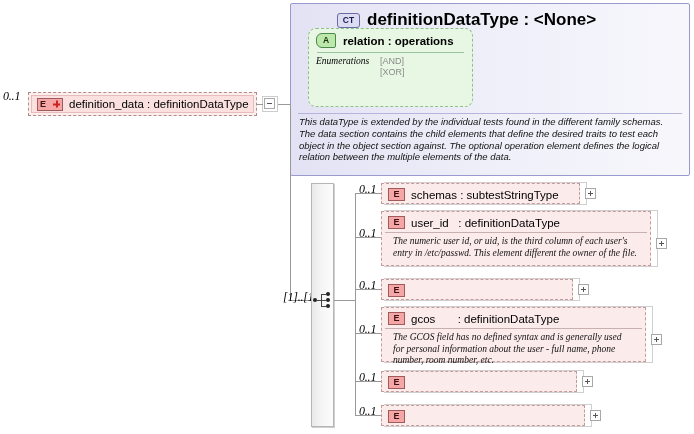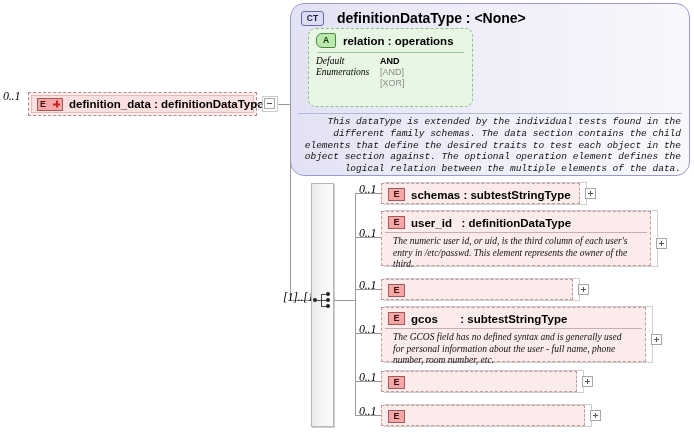--- a/index.html
+++ b/index.html
@@ -130,21 +130,21 @@
   .plus-glyph::before, .plus-glyph::after {
     content: "";
     position: absolute;
     background: #cc2222;
   }
   .plus-glyph::before { left: 0; top: 3px; width: 7px; height: 2px; }
   .plus-glyph::after  { left: 3px; top: 0; width: 2px; height: 7px; }
 
   .el-label {
     font-size: 11.5px;
-    font-weight: bold;
+    font-weight: normal;
     color: #000;
     white-space: pre;
     margin-left: 6px;
     font-family: "Liberation Sans", sans-serif;
   }
 
   
   .child {
     position: absolute;
     border: 1px dashed #c49a9a;
@@ -173,23 +173,24 @@
     position: absolute;
     background: #ffffff;
     border: 1px solid #cfcfcf;
     box-sizing: border-box;
   }
 
   
   .ct-box {
     position: absolute;
     border: 1px solid #9a9ad0;
-    border-radius: 14px;
+    border-radius: 2px;
     box-sizing: border-box;
     background: linear-gradient(to right, #e2e2f4 0%, #eeeef9 45%, #f7f7fc 100%);
+    padding-left: 36px;
   }
   .ct-head {
     display: flex;
     align-items: center;
     padding: 6px 0 0 10px;
   }
   .ct-icon {
     width: 21px;
     height: 13px;
     border: 1px solid #6a6aa8;
@@ -199,23 +200,23 @@
     font-weight: bold;
     color: #1a1a55;
     display: inline-flex;
     align-items: center;
     justify-content: center;
     flex: none;
     line-height: 1;
     font-family: "Liberation Sans", sans-serif;
   }
   .ct-title {
-    font-size: 14px;
-    font-weight: bold;
-    margin-left: 13px;
+    font-size: 17px;
+    font-weight: bold;
+    margin-left: 7px;
     color: #000;
     font-family: "Liberation Sans", sans-serif;
   }
 
   
   .attr-box {
     position: absolute;
     border: 1px dashed #8fbf8f;
     border-radius: 8px 8px 8px 8px;
     background: #e8f7e3;
@@ -278,23 +279,22 @@
     font-style: normal;
   }
 
   
   .ct-doc {
     position: absolute;
     font-style: italic;
     font-size: 9.5px;
     line-height: 11.8px;
     color: #111;
-    font-family: Liberation Mono, monospace;
+    font-family: Liberation Sans, sans-serif;
     white-space: pre-line;
-    text-align: right;
   }
   .ct-rule {
     position: absolute;
     border-top: 1px solid #b4b4dd;
   }
 
   
   .seq-bar {
     position: absolute;
     border: 1px solid #b5b5b5;
@@ -345,24 +345,20 @@
     </div>
   </div>
 
   <div class="attr-box" style="left:308px; top:28px; width:165px; height:79px;">
     <div class="attr-head">
       <span class="attr-icon">A</span>
       <span class="attr-title">relation : operations</span>
     </div>
     <div class="attr-rule"></div>
     <div class="attr-table">
-      <div class="attr-row">
-        <span class="attr-key">Default</span>
-        <span class="attr-val-strong">AND</span>
-      </div>
       <div class="attr-row">
         <span class="attr-key">Enumerations</span>
         <span class="attr-val-enum">[AND]</span>
       </div>
       <div class="attr-row">
         <span class="attr-key"></span>
         <span class="attr-val-enum">[XOR]</span>
       </div>
     </div>
   </div>
@@ -405,41 +401,41 @@
   <div class="pm plus" style="left:585px; top:188px;"></div>
 
   <div class="hline" style="left:355px; top:237px; width:28px;"></div>
   <div class="card" style="left:359px; top:226px;">0..1</div>
   <div class="child-white" style="left:384px; top:210px; width:274px; height:57px;"></div>
   <div class="child" style="left:381px; top:211px; width:270px; height:55px;">
     <div class="child-head">
       <span class="e-icon">E</span>
       <span class="el-label">user_id   : definitionDataType</span>
     </div>
-    <div class="child-doc">The numeric user id, or uid, is the third column of each user's entry in /etc/passwd.  This element represents the owner of the third.</div>
+    <div class="child-doc">The numeric user id, or uid, is the third column of each user's entry in /etc/passwd.  This element different the owner of the file.</div>
   </div>
   <div class="pm plus" style="left:656px; top:238px;"></div>
 
   <div class="hline" style="left:355px; top:289px; width:28px;"></div>
   <div class="card" style="left:359px; top:278px;">0..1</div>
   <div class="child-white" style="left:384px; top:278px; width:196px; height:23px;"></div>
   <div class="child" style="left:381px; top:279px; width:192px; height:21px;">
     <div class="child-head">
       <span class="e-icon">E</span>
     </div>
   </div>
   <div class="pm plus" style="left:578px; top:284px;"></div>
 
   <div class="hline" style="left:355px; top:333px; width:28px;"></div>
   <div class="card" style="left:359px; top:322px;">0..1</div>
   <div class="child-white" style="left:384px; top:306px; width:269px; height:57px;"></div>
   <div class="child" style="left:381px; top:307px; width:265px; height:55px;">
     <div class="child-head">
       <span class="e-icon">E</span>
-      <span class="el-label">gcos       : subtestStringType</span>
+      <span class="el-label">gcos       : definitionDataType</span>
     </div>
     <div class="child-doc">The GCOS field has no defined syntax and is generally used for personal information about the user - full name, phone number, room number, etc.</div>
   </div>
   <div class="pm plus" style="left:651px; top:334px;"></div>
 
   <div class="hline" style="left:355px; top:381px; width:28px;"></div>
   <div class="card" style="left:359px; top:370px;">0..1</div>
   <div class="child-white" style="left:384px; top:370px; width:200px; height:23px;"></div>
   <div class="child" style="left:381px; top:371px; width:196px; height:21px;">
     <div class="child-head">

